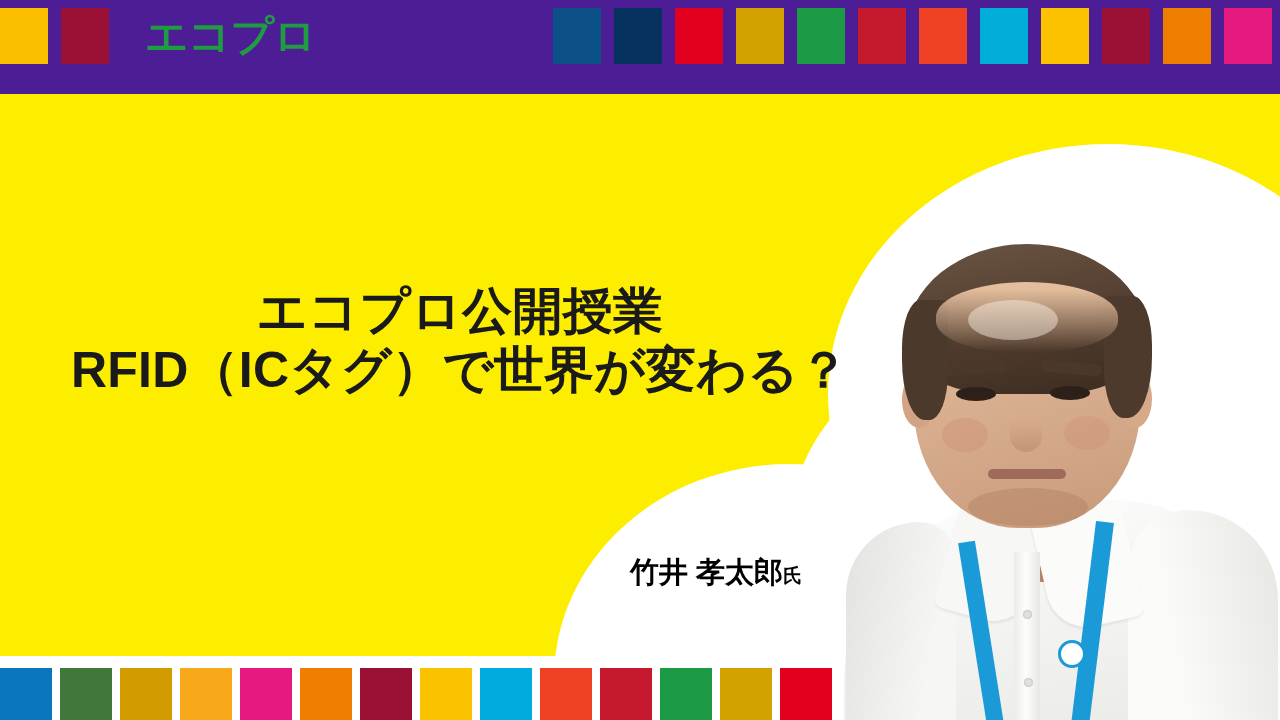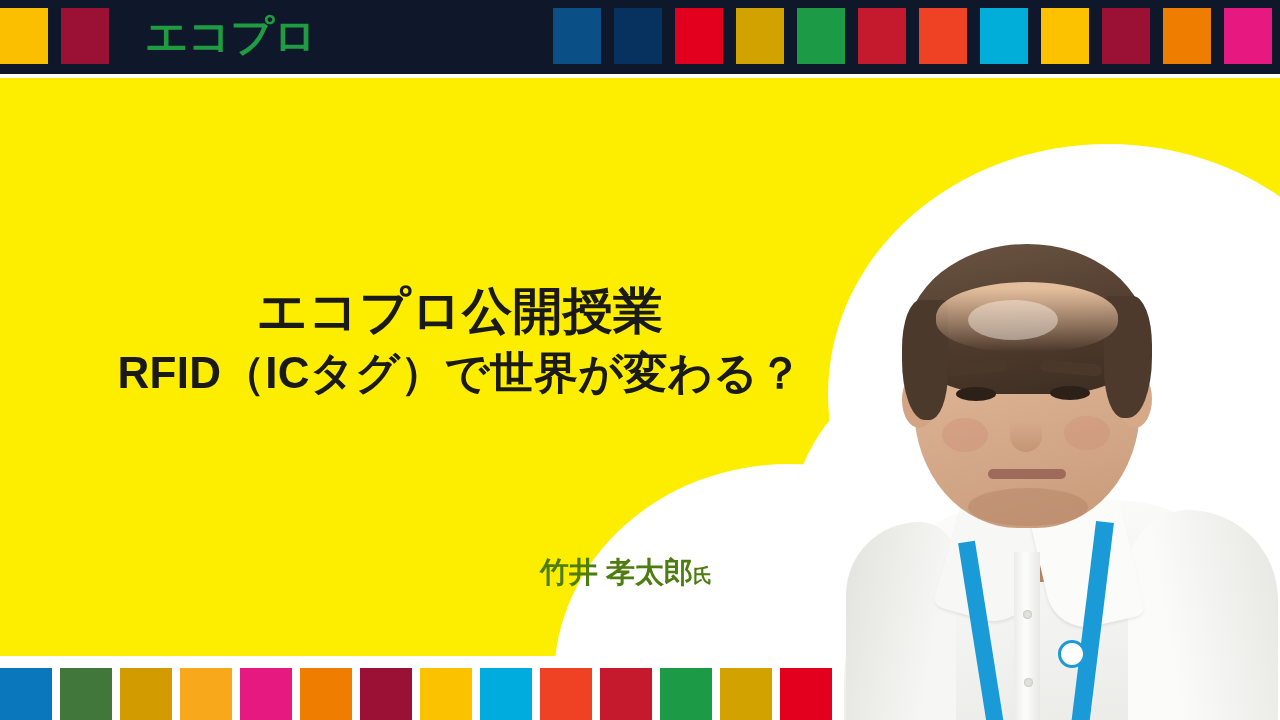--- a/index.html
+++ b/index.html
@@ -14,22 +14,22 @@
     overflow: hidden;
     background: #ffffff;
     font-family: "Liberation Sans", "DejaVu Sans", sans-serif;
   }
 
   
   .topbar {
     position: absolute;
     left: 0; top: 0;
     width: 1280px;
-    height: 74px;
-    background: #0f172a;
+    height: 94px;
+    background: #4c1d95;
     z-index: 40;
   }
   .topbar .sq {
     position: absolute;
     top: 8px;
     width: 48px;
     height: 56px;
   }
   .logo {
     position: absolute;
@@ -110,31 +110,31 @@
     text-align: center;
     color: #1a1a1a;
   }
   .title-line {
     font-weight: 700;
     line-height: 1.17;
     letter-spacing: 0.005em;
     white-space: nowrap;
   }
   .title-line-1 { font-size: 50px; }
-  .title-line-2 { font-size: 44px; margin-top: 6px; }
+  .title-line-2 { font-size: 50px; }
 
   
   .speaker {
     position: absolute;
     left: 540px;
     top: 556px;
     width: 262px;
     z-index: 30;
-    color: #4d7c0f;
-    text-align: left;
+    color: #000000;
+    text-align: right;
   }
   .speaker-name {
     font-size: 29px;
     font-weight: 700;
     line-height: 1.12;
     white-space: nowrap;
   }
   .speaker-name .suffix {
     font-size: 19px;
     font-weight: 700;

